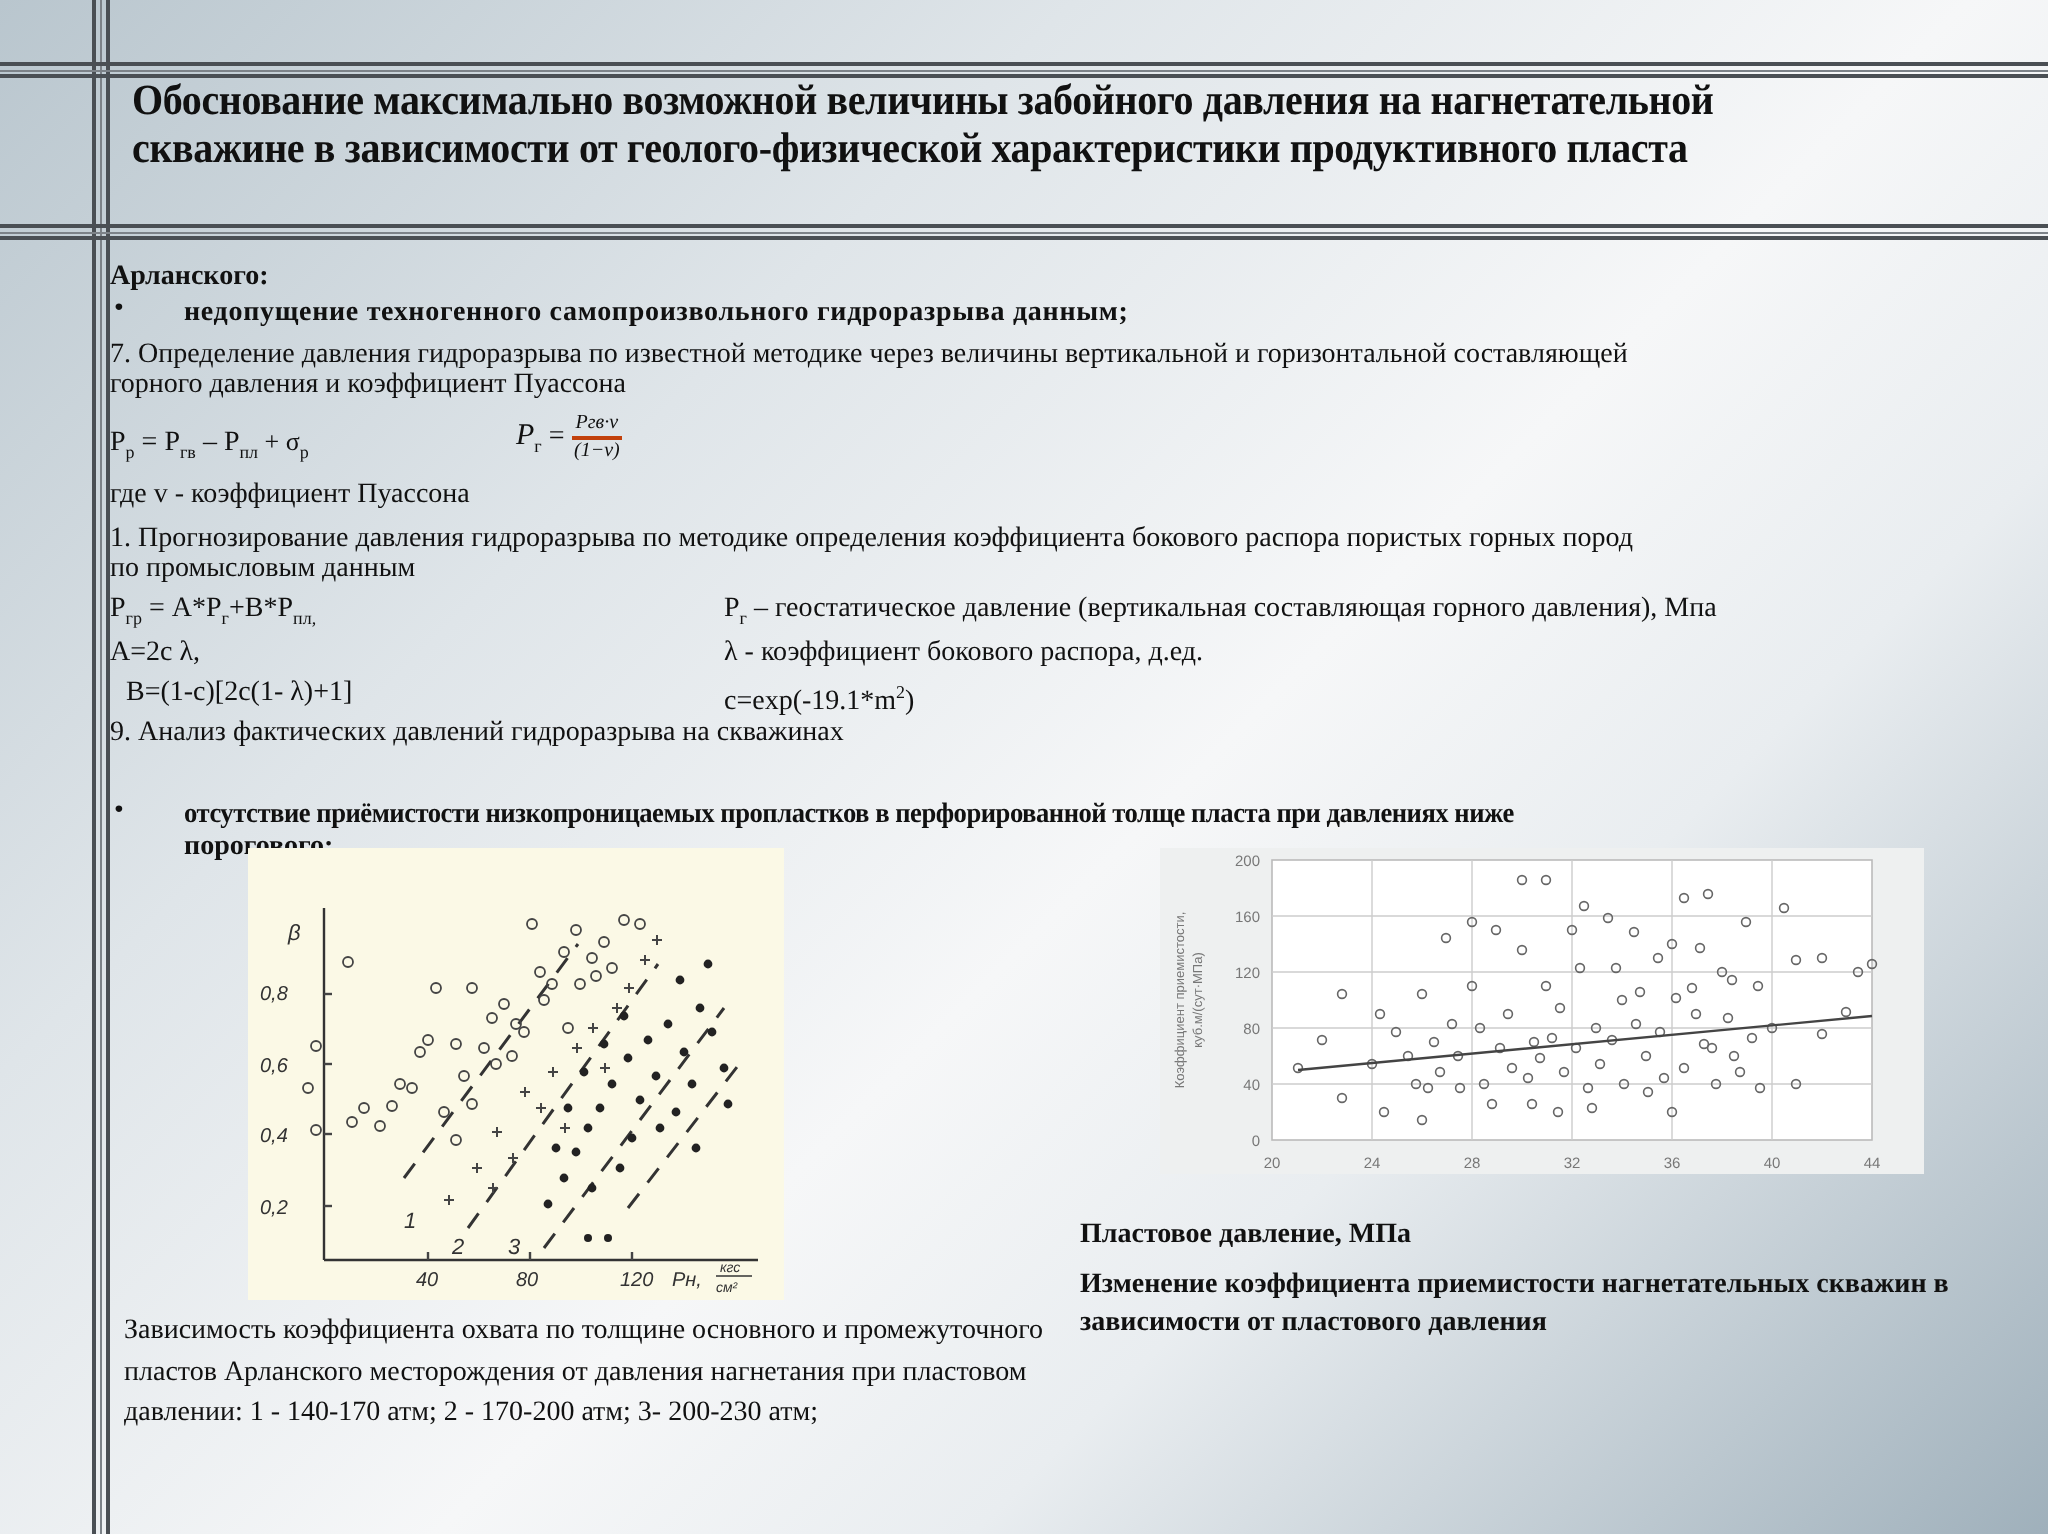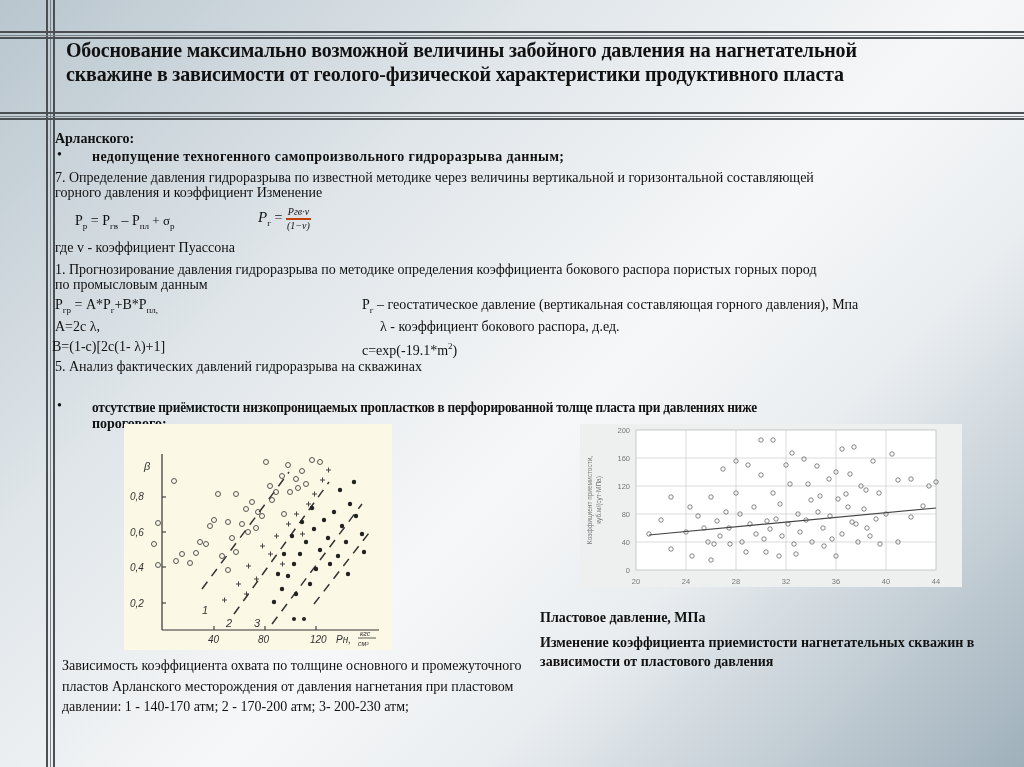--- a/index.html
+++ b/index.html
@@ -52,49 +52,49 @@
 <div class="hline" style="top:118px;"></div>
 
 <div class="title">Обоснование максимально возможной величины забойного давления на нагнетательной скважине в зависимости от геолого-физической характеристики продуктивного пласта</div>
 
 <div class="txt b" style="left:55px;top:131px;">Арланского:</div>
 
 <span class="bullet-dot" style="left:57px;top:147px;">•</span>
 <div class="txt b" style="left:92px;top:149px;letter-spacing:0.35px;">недопущение техногенного самопроизвольного гидроразрыва данным;</div>
 
 <div class="txt" style="left:55px;top:170px;">7. Определение давления гидроразрыва по известной методике через величины вертикальной и горизонтальной составляющей</div>
-<div class="txt" style="left:55px;top:185px;">горного давления и коэффициент Изменение</div>
-
-<div class="txt" style="left:55px;top:213px;padding-left:20px;">
+<div class="txt" style="left:55px;top:185px;">горного давления и коэффициент Пуассона</div>
+
+<div class="txt" style="left:55px;top:213px;">
   <span>P</span><sub>р</sub><span> = P</span><sub>гв</sub><span> – P</span><sub>пл</sub><sup style="font-size:13px;vertical-align:baseline;"> + σ</sup><sub>р</sub>
 </div>
 <div class="txt" style="left:258px;top:206px;">
   <i style="font-size:15px;">P</i><sub>г</sub><span> = </span>
   <span class="frac"><div class="num">Pгв·v</div><div>(1−v)</div></span>
 </div>
 
 <div class="txt" style="left:55px;top:240px;">где v - коэффициент Пуассона</div>
 <div class="txt" style="left:55px;top:262px;">1. Прогнозирование давления гидроразрыва по методике определения коэффициента бокового распора пористых горных пород</div>
 <div class="txt" style="left:55px;top:277px;">по промысловым данным</div>
 
 <div class="txt" style="left:55px;top:297px;text-align:right;">
   <span>P</span><sub>гр</sub><span> = A*P</span><sub>г</sub><span>+B*P</span><sub>пл,</sub>
 </div>
 <div class="txt" style="left:55px;top:319px;">A=2c λ,</div>
-<div class="txt" style="left:52px;top:339px;">B=(1-c)[2c(1- λ)+1]</div>
+<div class="txt" style="left:63px;top:339px;">B=(1-c)[2c(1- λ)+1]</div>
 
 <div class="txt" style="left:362px;top:297px;">
   <span>P</span><sub>г</sub><span> – геостатическое давление (вертикальная составляющая горного давления), Мпа</span>
 </div>
-<div class="txt" style="left:362px;top:319px;margin-left:18px;">λ - коэффициент бокового распора, д.ед.</div>
+<div class="txt" style="left:362px;top:319px;">λ - коэффициент бокового распора, д.ед.</div>
 <div class="txt" style="left:362px;top:339px;">
   <span>c=exp(-19.1*m</span><sup>2</sup><span>)</span>
 </div>
 
-<div class="txt" style="left:55px;top:359px;">5. Анализ фактических давлений гидроразрыва на скважинах</div>
+<div class="txt" style="left:55px;top:359px;">9. Анализ фактических давлений гидроразрыва на скважинах</div>
 
 <span class="bullet-dot" style="left:57px;top:398px;">•</span>
 <div class="txt b" style="left:92px;top:400px;letter-spacing:-0.25px;transform:scaleX(0.95);transform-origin:left;">отсутствие приёмистости низкопроницаемых пропластков в перфорированной толще пласта при давлениях ниже</div>
 <div class="txt b" style="left:92px;top:416px;">порогового;</div>
 
 <div class="chart-left">
   <svg width="268" height="226" viewBox="0 0 268 226" style="font-family:'Liberation Sans',sans-serif;font-style:italic;">
     <line x1="38" y1="30" x2="38" y2="206" stroke="#333" stroke-width="1.2"></line>
     <line x1="38" y1="206" x2="255" y2="206" stroke="#333" stroke-width="1.2"></line>
     <text x="20" y="46" font-size="11" fill="#333">β</text>

